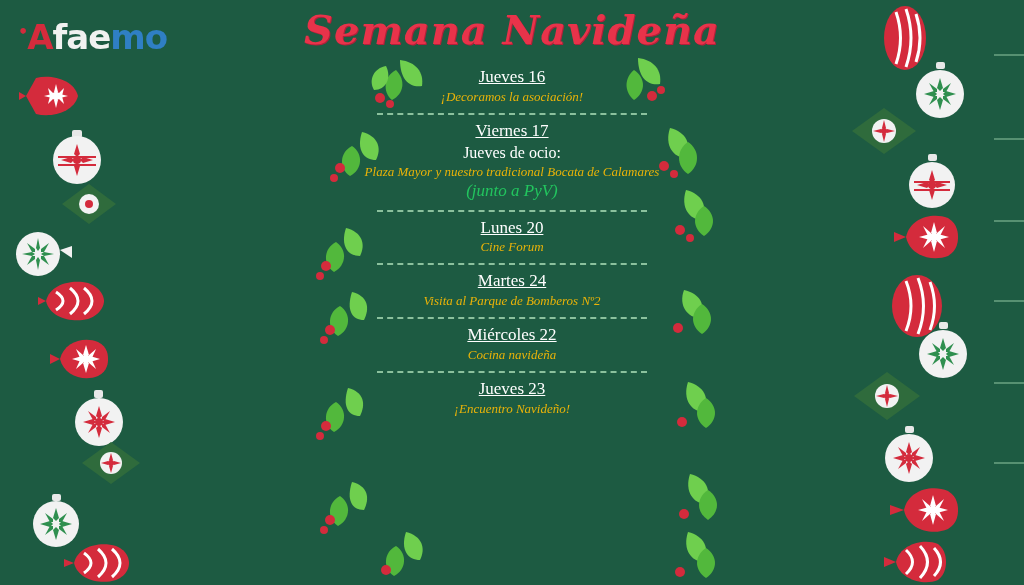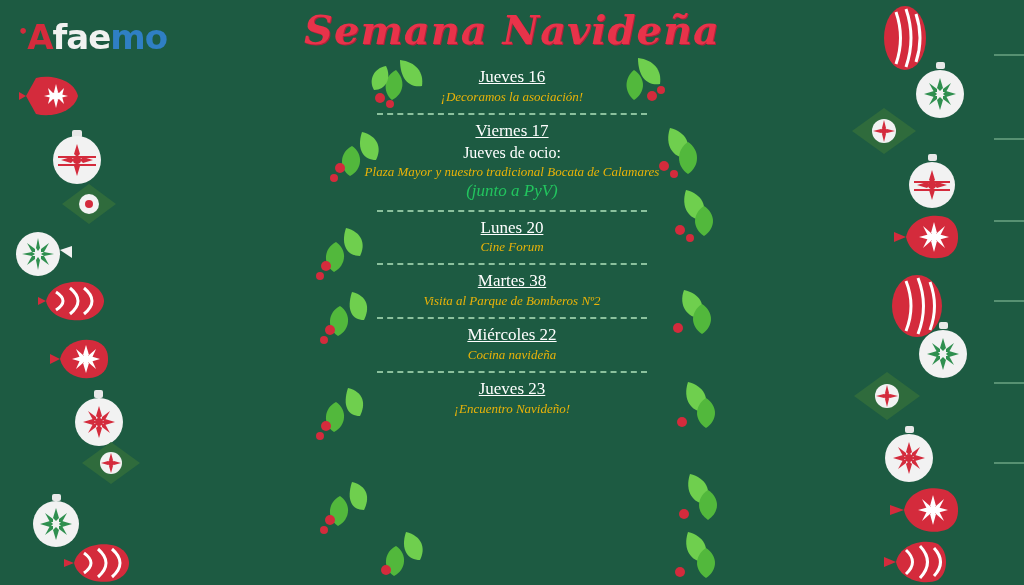--- a/index.html
+++ b/index.html
@@ -146,21 +146,21 @@
     </div>
     <hr class="divider">
 
     <div class="day">
       <div class="day-name">Lunes 20</div>
       <div class="sub-red">Cine Forum</div>
     </div>
     <hr class="divider">
 
     <div class="day">
-      <div class="day-name">Martes 38</div>
+      <div class="day-name">Martes 24</div>
       <div class="sub-red">Visita al Parque de Bomberos Nº2</div>
     </div>
     <hr class="divider">
 
     <div class="day">
       <div class="day-name">Miércoles 22</div>
       <div class="sub-red">Cocina navideña</div>
     </div>
     <hr class="divider">
 

